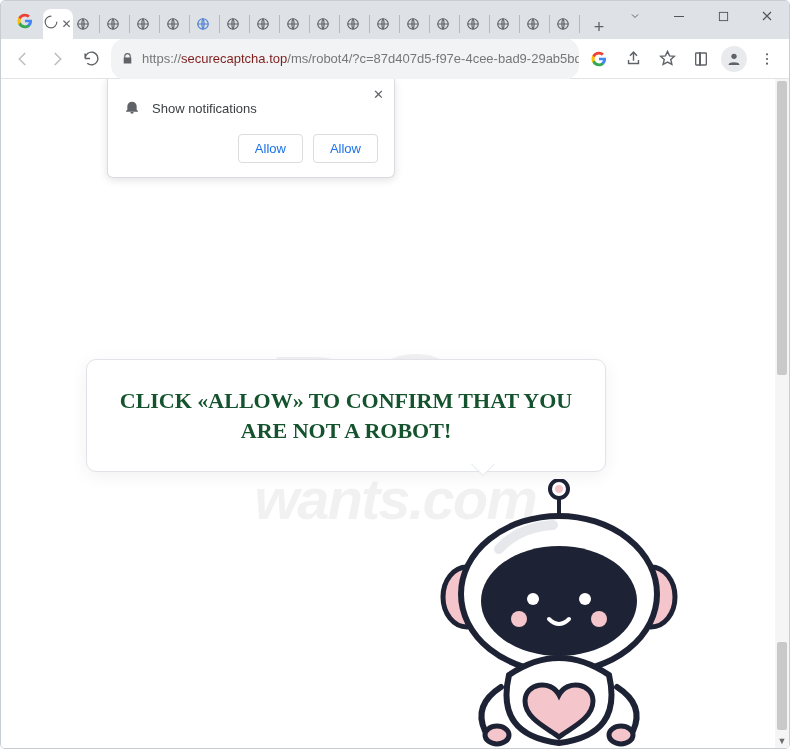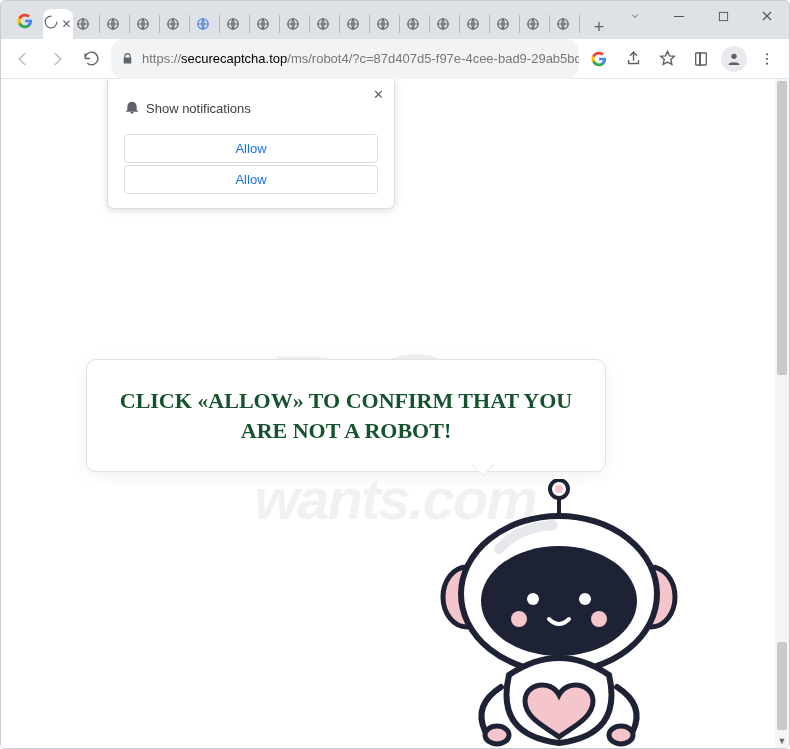--- a/index.html
+++ b/index.html
@@ -120,21 +120,21 @@
     display: flex;
     align-items: center;
     padding: 0 10px;
     color: #202124;
     font-size: 13px;
     overflow: hidden;
     white-space: nowrap;
   }
   .addr .lock { color: #5f6368; margin-right: 8px; display:inline-flex; }
   .addr .scheme { color: #777; }
-  .addr .host { color: #000000; }
+  .addr .host { color: #7f1d1d; }
   .addr .path { color: #777; }
   .tool-icon {
     width: 28px; height: 28px;
     display:inline-flex;
     align-items:center; justify-content:center;
     color:#5f6368;
   }
   .avatar {
     width:26px;height:26px;border-radius:50%;
     background:#e8eaed;
@@ -164,26 +164,26 @@
     padding: 14px 16px 14px 16px;
     font-size: 13px;
     color: #3c4043;
   }
   .perm .perm-title { font-size: 14px; color:#3c4043; margin-bottom:10px; }
   .perm .perm-close {
     position:absolute; right:10px; top:8px;
     color:#5f6368; font-size:13px; cursor:pointer;
   }
   .perm .perm-row {
-    display:flex;align-items:center;gap:6px;
+    display:flex;align-items:center;gap:12px;
     margin: 6px 0 16px 0;
     color:#3c4043;
   }
   .perm .perm-actions {
-    display:flex; justify-content:flex-end; gap:2px;flex-direction:column;
+    display:flex; justify-content:flex-end; gap:10px;
   }
   .perm .perm-actions button {
     background:#fff;
     border:1px solid #dadce0;
     border-radius:4px;
     padding:6px 16px;
     color:#1a73e8;
     font-size:13px;
     cursor:pointer;
   }

